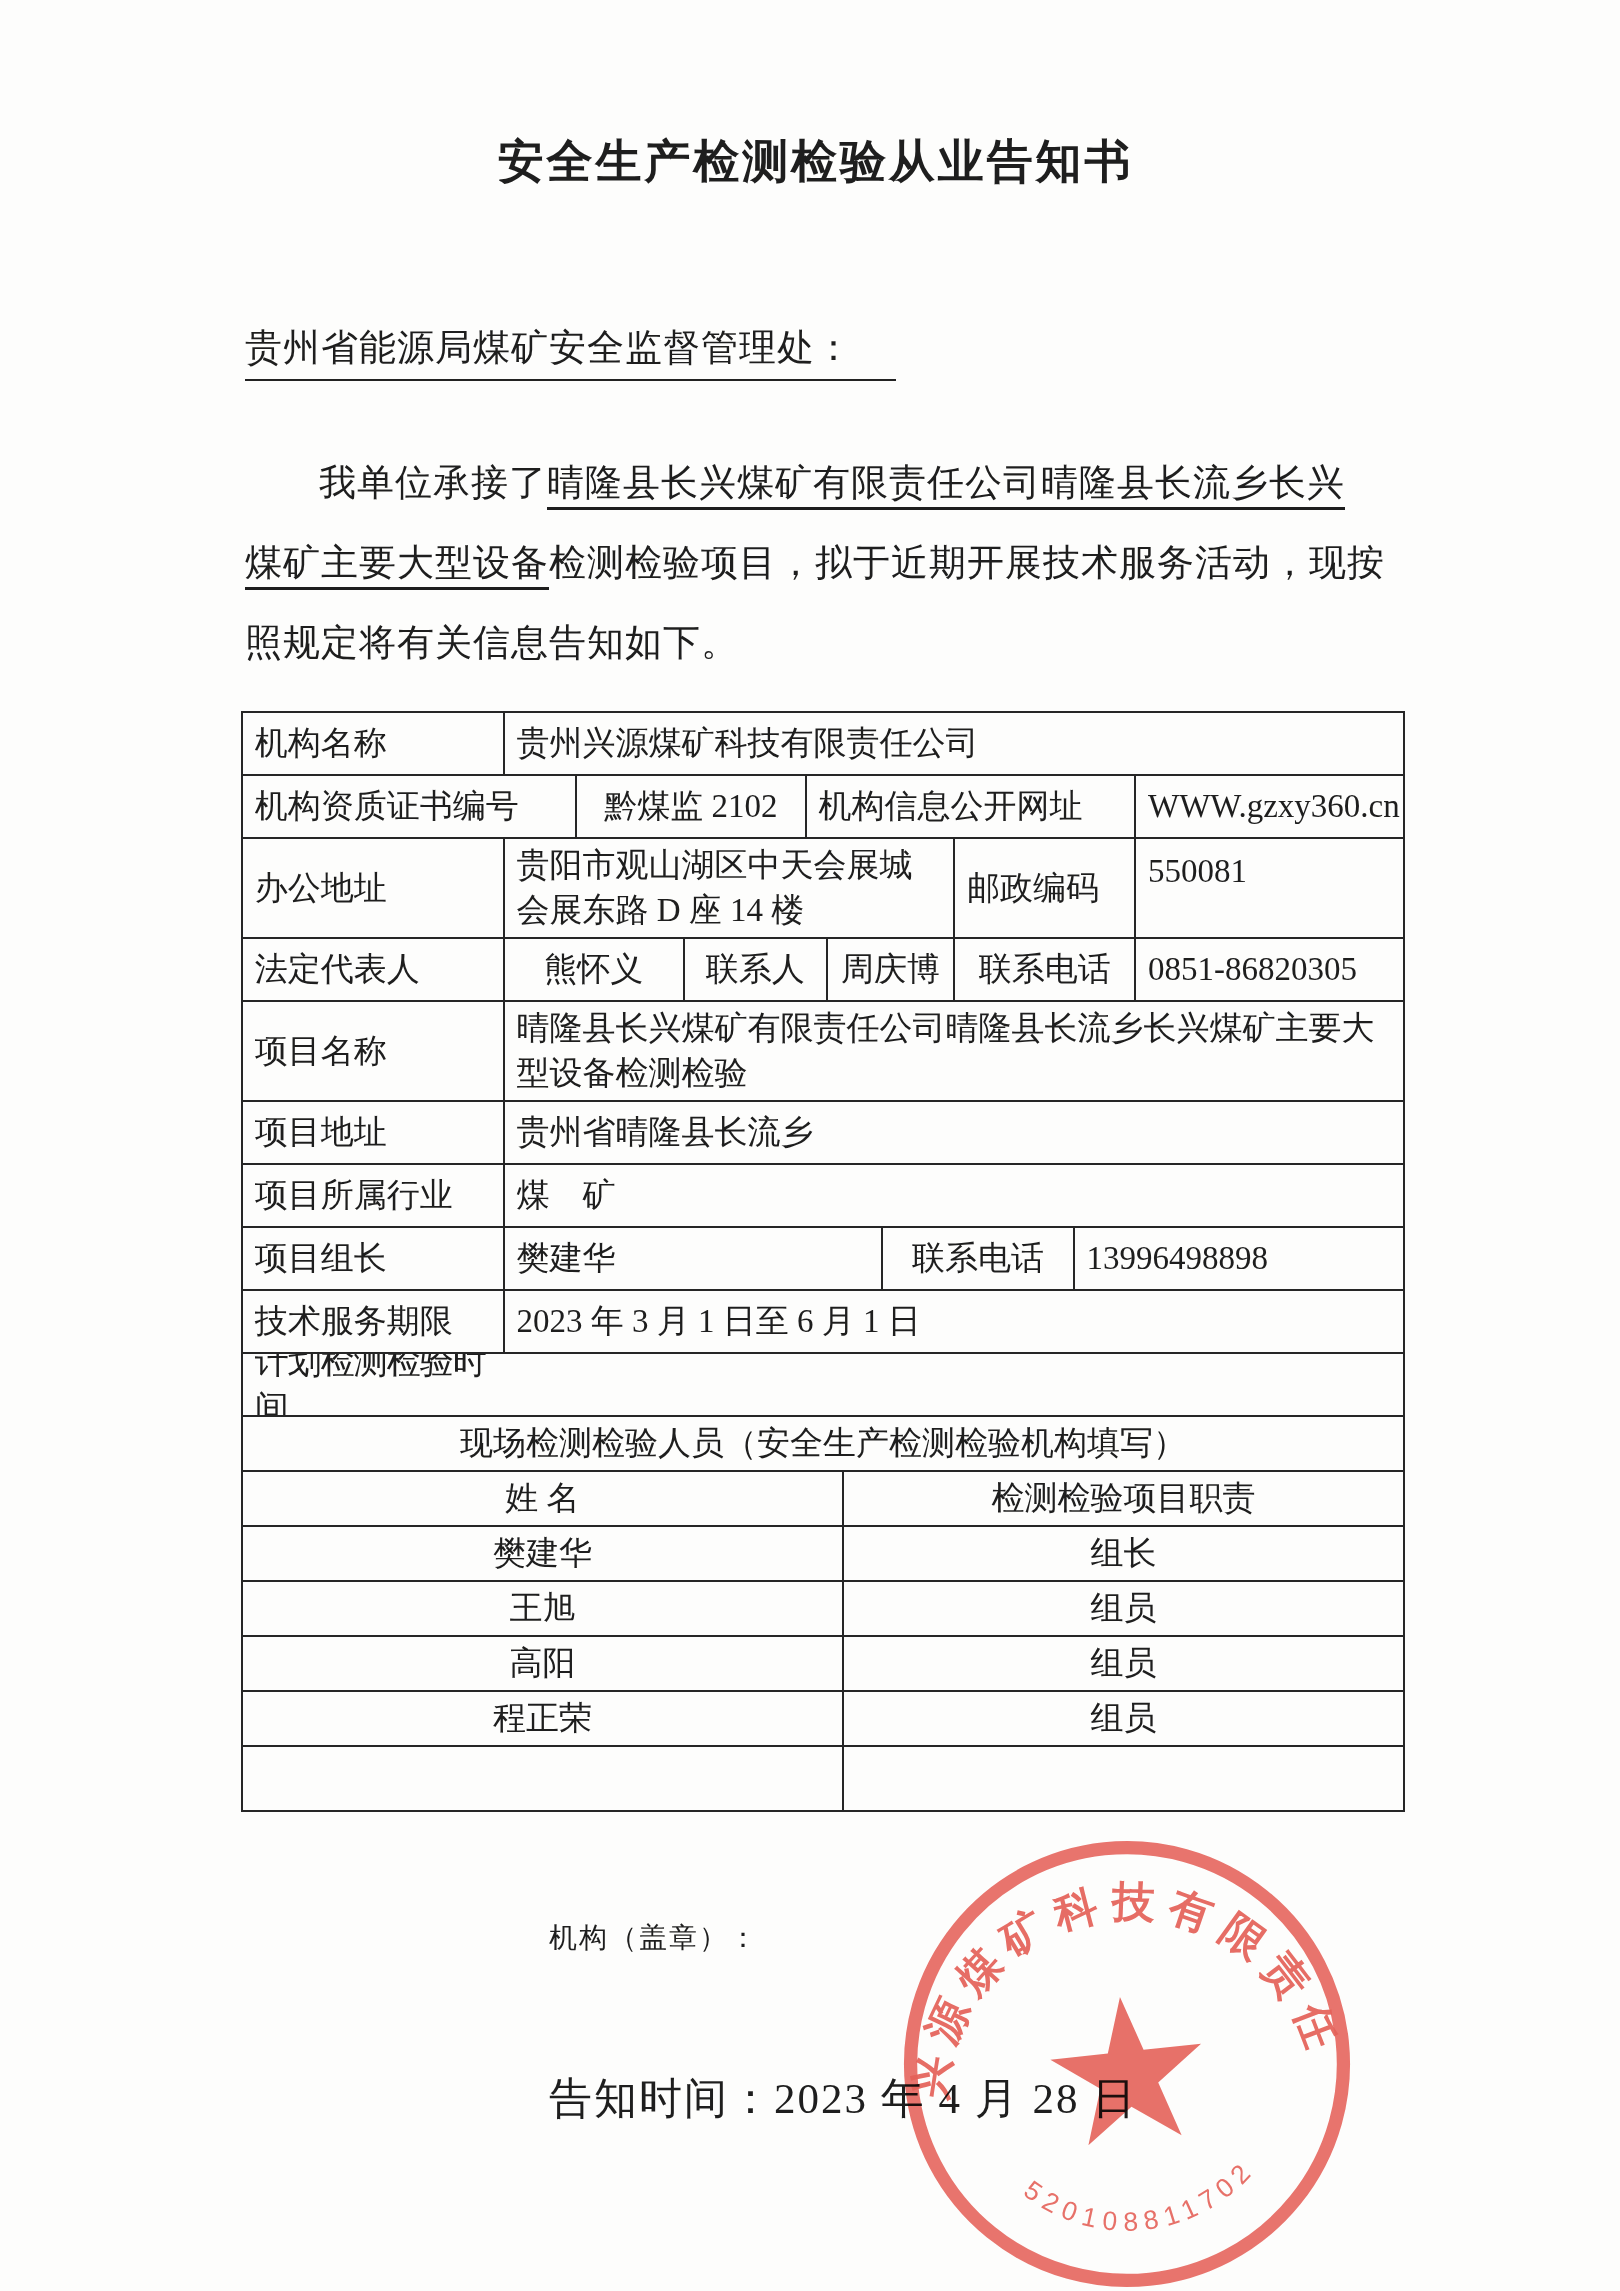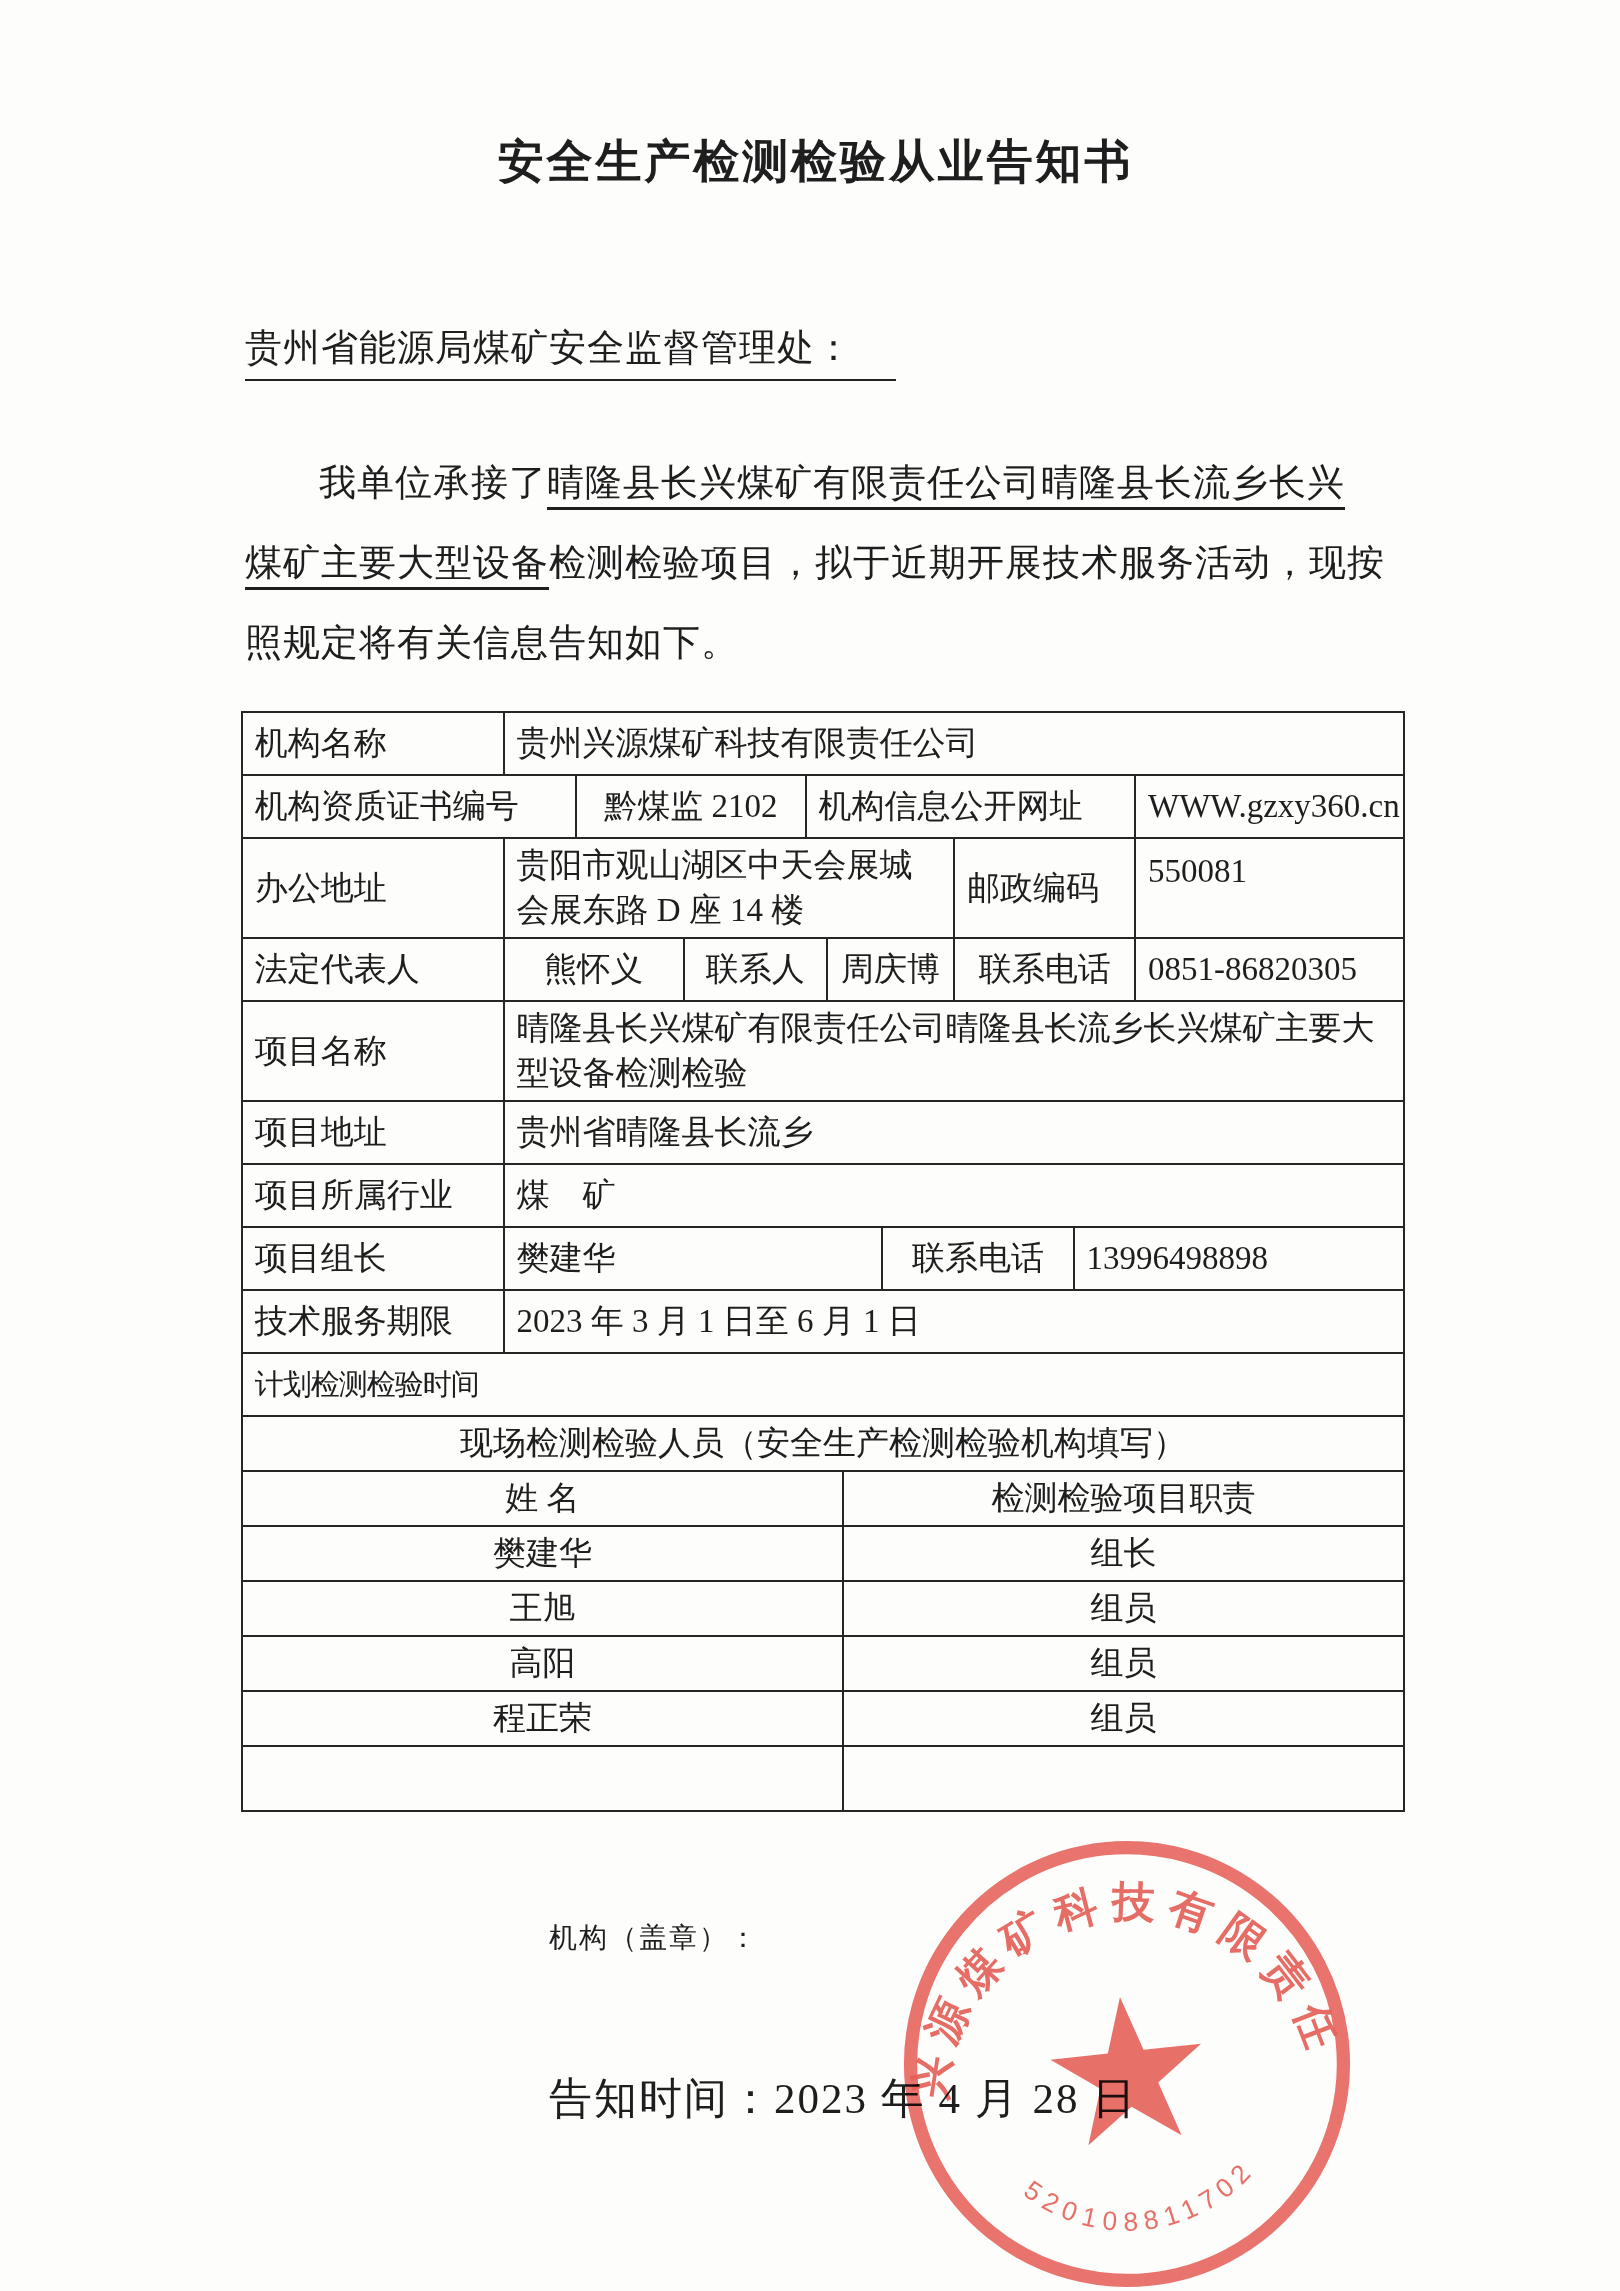--- a/index.html
+++ b/index.html
@@ -41,21 +41,21 @@
   .tr{display:flex;border-bottom:2px solid #262626;box-sizing:border-box;}
   .tr:last-child{border-bottom:none;}
   .td{
     border-right:2px solid #262626;box-sizing:border-box;
     display:flex;align-items:center;justify-content:flex-start;
     padding:3.9px 11.8px;line-height:1.35;overflow:hidden;
   }
   .td:last-child{border-right:none;}
   .c{justify-content:center;text-align:center;}
   .h62{height:61px}.h100{height:98px}.h54{height:53px}.h64{height:63px}
-  .small{font-size:29px;letter-spacing:-1px;}
+  .small{font-size:34px;letter-spacing:-1px;}
   
   .w-label{width:22.55%}.w-rest{width:77.45%}
   .w2-label{width:28.8%}.w2-cert{width:19.8%}.w2-web{width:28.4%}.w2-url{width:23%}
   .w3-addr{width:38.85%}.w3-zip{width:15.6%}.w3-zipv{width:23%}
   .w4-a{width:15.55%}.w4-b{width:12.3%}.w4-c{width:11.0%}.w4-d{width:15.6%}.w4-e{width:23%}
   .w8-name{width:32.65%}.w8-tel{width:16.5%}.w8-telv{width:28.3%}
   .wp-name{width:51.8%}.wp-duty{width:48.2%}
   
   .seal-line{position:absolute;top:1919px;left:549px;font-size:28px;letter-spacing:2px;}
   .date-line{position:absolute;top:2070px;left:549px;font-size:43px;letter-spacing:2px;}

